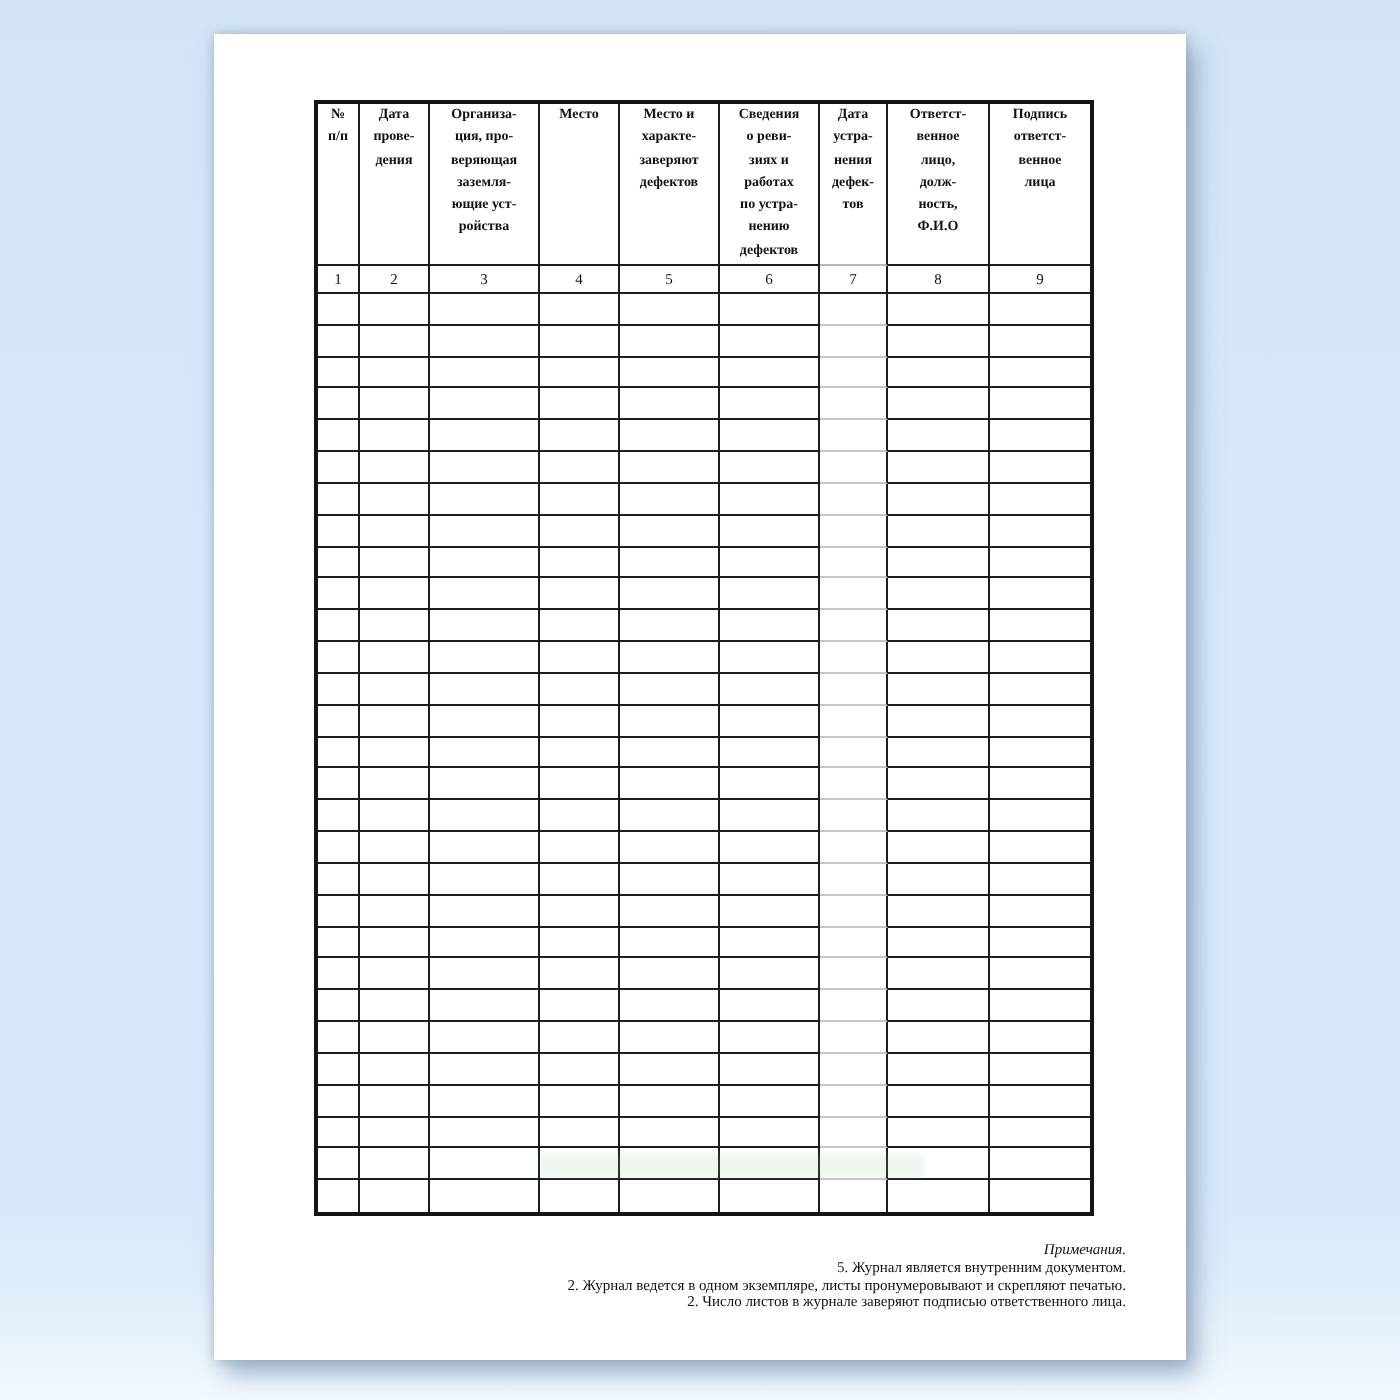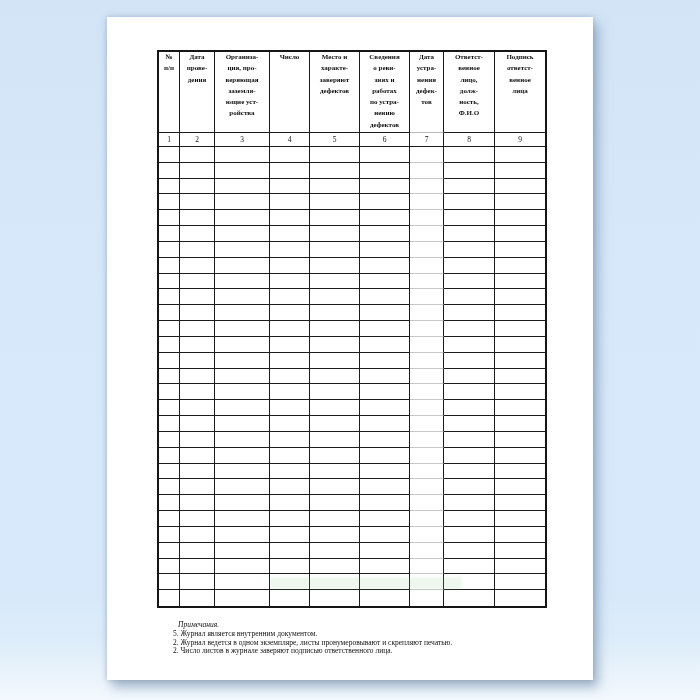--- a/index.html
+++ b/index.html
@@ -71,26 +71,27 @@
     left: 163px;
     top: 560px;
     width: 192px;
     height: 12px;
     background: rgba(140, 205, 150, 0.16);
     filter: blur(1.5px);
     pointer-events: none;
   }
   .notes {
     position: absolute;
-    left: 66px;
+    left: 56px;
     top: 604px;
     width: 400px;
     font-size: 7.5px;
     line-height: 8.8px;
     color: #111;
+    text-align: right;
   }
   .notes .notes-title {
     font-style: italic;
     padding-left: 5px;
   }
 </style>
 </head>
 <body>
 
 <div class="page">
@@ -113,21 +114,21 @@
 п/п</th>
         <th class="hdr">Дата
 прове-
 дения</th>
         <th class="hdr">Организа-
 ция, про-
 веряющая
 заземля-
 ющие уст-
 ройства</th>
-        <th class="hdr">Число</th>
+        <th class="hdr">Место</th>
         <th class="hdr">Место и
 характе-
 заверяют
 дефектов</th>
         <th class="hdr">Сведения
 о реви-
 зиях и
 работах
 по устра-
 нению

